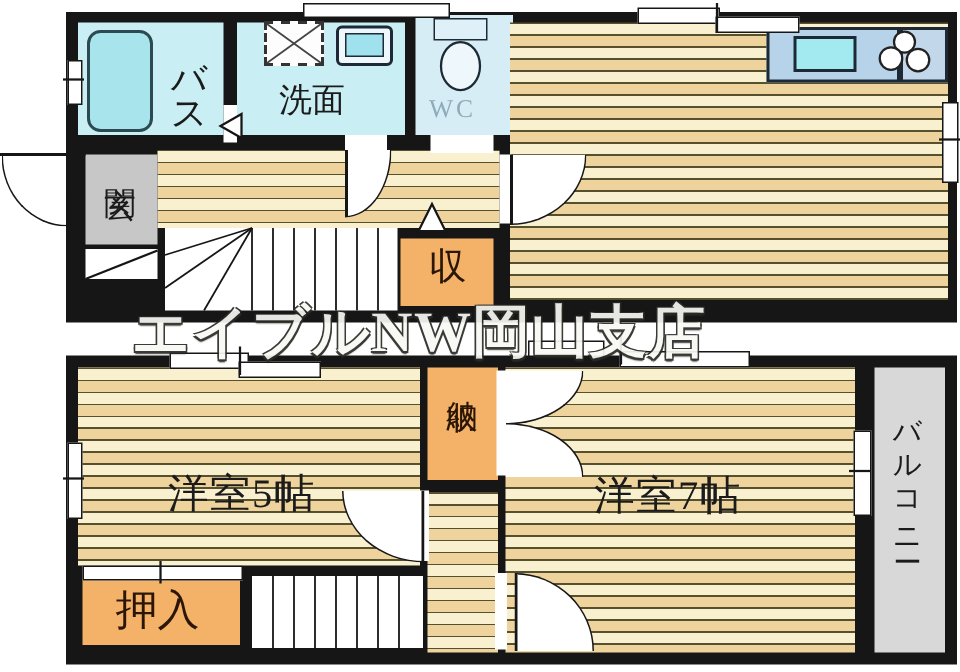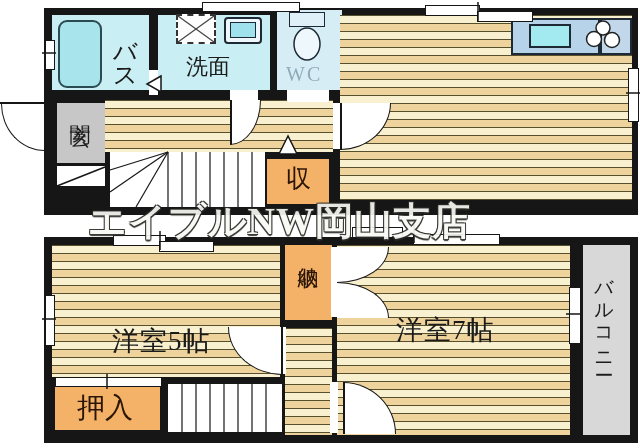--- a/index.html
+++ b/index.html
@@ -162,24 +162,24 @@
       <line x1="42" y1="53" x2="56" y2="53"></line>
       <line x1="42" y1="319" x2="56" y2="319"></line>
       <line x1="626" y1="93" x2="640" y2="93"></line>
       <line x1="566" y1="314" x2="580" y2="314"></line>
       <line x1="107" y1="374" x2="107" y2="389"></line>
     </g>
   </svg>
 
   <div class="label vert" style="left:112px;top:25px;font-size:24px;">バス</div>
   <div class="label" style="left:186px;top:55px;font-size:22px;">洗面</div>
-  <div class="label" style="left:286px;top:64px;font-size:20px;color:#8fabb9;letter-spacing:2px;">WC</div>
+  <div class="label" style="left:286px;top:64px;font-size:17px;color:#8fabb9;letter-spacing:2px;">WC</div>
   <div class="label vert" style="left:69px;top:109px;font-size:21px;">玄関</div>
   <div class="label" style="left:286px;top:166px;font-size:25px;color:#2b1606;">収</div>
   <div class="label vert" style="left:297px;top:251px;font-size:21px;color:#2b1606;">収納</div>
-  <div class="label" style="left:112px;top:315px;font-size:27px;letter-spacing:1px;margin-top:12px;">洋室5帖</div>
+  <div class="label" style="left:112px;top:315px;font-size:27px;letter-spacing:1px;">洋室5帖</div>
   <div class="label" style="left:77px;top:393px;font-size:28px;color:#2b1606;">押入</div>
   <div class="label" style="left:396px;top:316px;font-size:27px;letter-spacing:1px;">洋室7帖</div>
   <div class="label vert" style="left:594px;top:266px;font-size:19px;letter-spacing:3px;">バルコニー</div>
 
   <div id="watermark">エイブルNW岡山支店</div>
 
 </div>
 
 </body></html>

